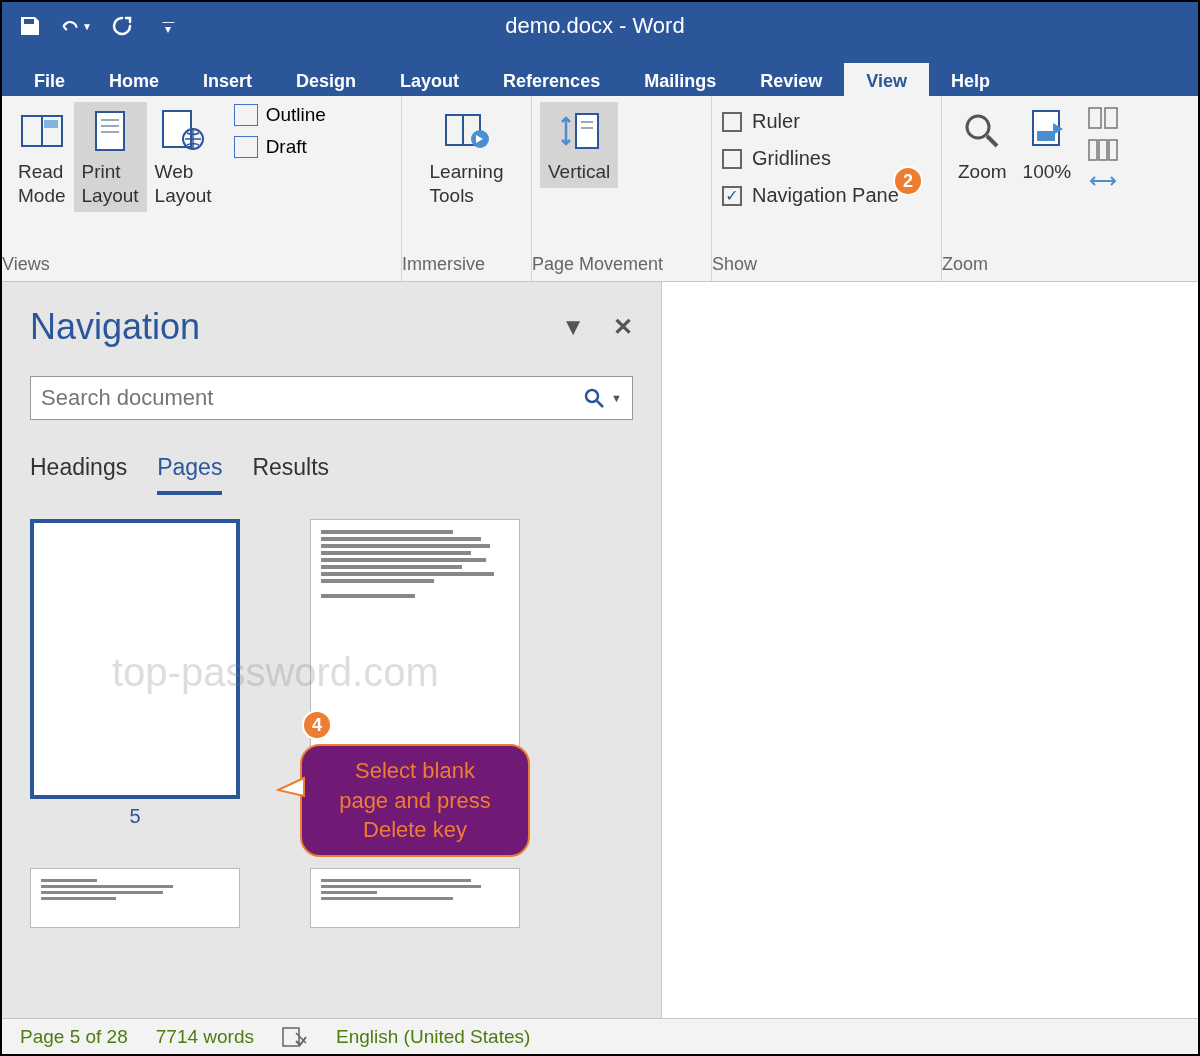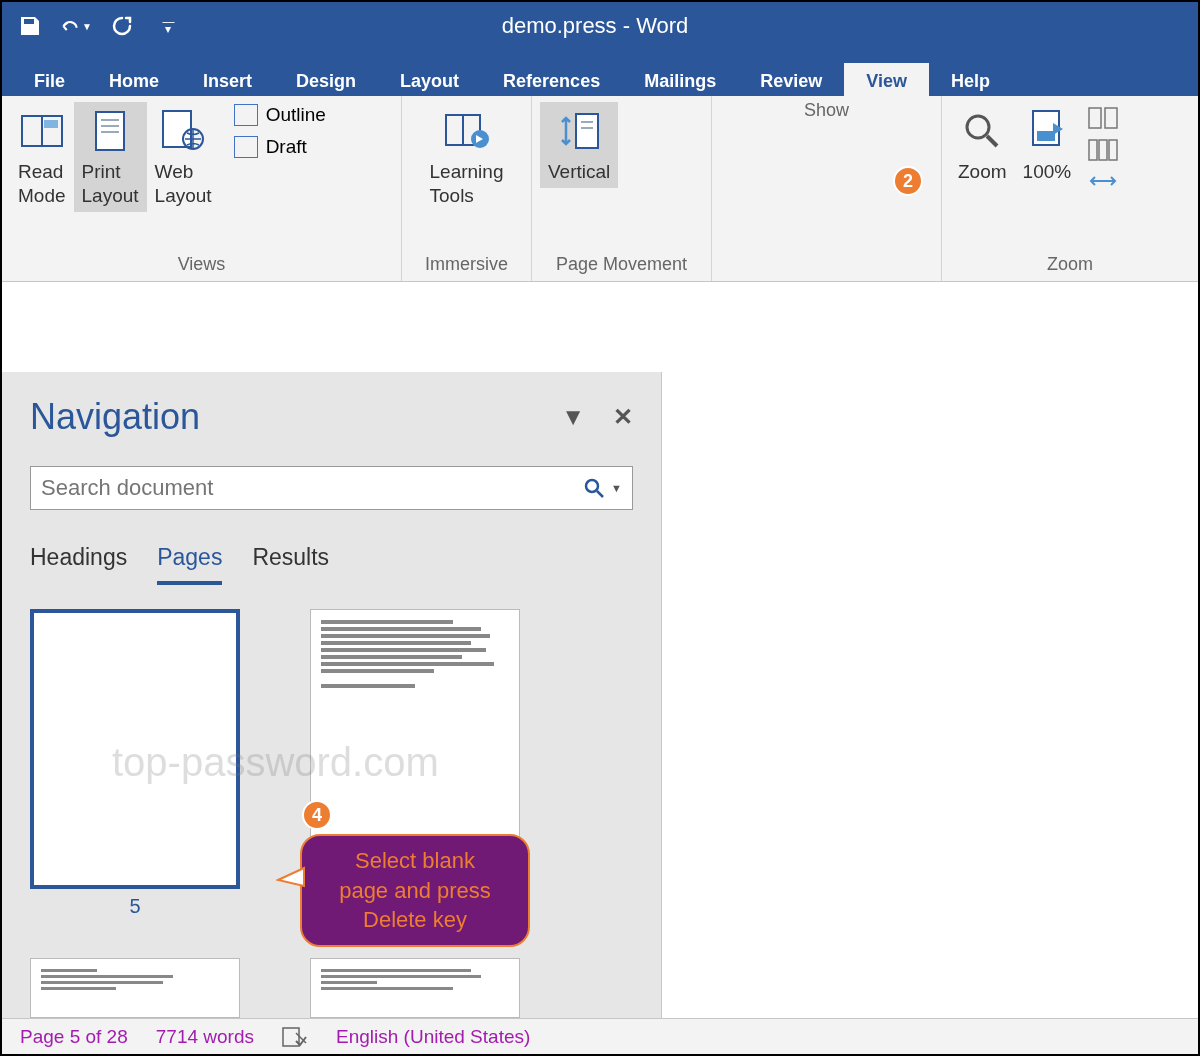--- a/index.html
+++ b/index.html
@@ -14,32 +14,32 @@
 
 .menubar { background: #2b579a; height: 46px; display: flex; align-items: flex-end; padding: 0 10px; }
 .menu-tab { color: #fff; font-size: 18px; padding: 8px 22px 4px 22px; cursor: pointer; position: relative; font-weight: bold; }
 .menu-tab.active { background: #f3f3f3; color: #2b579a; }
 .badge-orange { position: absolute; width: 30px; height: 30px; border-radius: 50%; background: #ed7d31; color: #fff; font-size: 18px; font-weight: bold; display: flex; align-items: center; justify-content: center; border: 2px solid #fff; }
 
 
 .ribbon { background: #f3f3f3; height: 186px; border-bottom: 1px solid #c6c6c6; display: flex; }
 .ribbon-group { border-right: 1px solid #d4d4d4; display: flex; flex-direction: column; }
 .ribbon-group-body { flex: 1; display: flex; align-items: flex-start; padding: 6px 8px 0 8px; }
-.ribbon-group-label { text-align: center; font-size: 18px; color: #666; padding: 4px 0 6px 0; }
+.ribbon-group-label { text-align: left; font-size: 18px; color: #666; padding: 4px 0 6px 0; }
 .big-btn { display: flex; flex-direction: column; align-items: center; padding: 4px 8px; text-align: left; font-size: 19px; color: #333; cursor: pointer; line-height: 1.25; }
 .big-btn.selected { background: #d4d4d4; }
 .big-btn .icon-slot { height: 50px; display: flex; align-items: center; justify-content: center; margin-bottom: 4px; }
 .mini-stack { display: flex; flex-direction: column; gap: 6px; padding-left: 8px; }
 .mini-btn { display: flex; align-items: center; gap: 8px; font-size: 19px; color: #000000; cursor: pointer; padding: 2px 6px; }
 .mini-icon { width: 24px; height: 22px; border: 1.5px solid #4472c4; display: inline-block; }
 .check-row { display: flex; align-items: center; gap: 10px; font-size: 20px; color: #333; padding: 4px 2px; white-space: nowrap; }
 .chk { width: 20px; height: 20px; border: 2px solid #666; display: inline-flex; align-items: center; justify-content: center; font-size: 16px; color: #2b579a; }
 
 
-.main { display: flex; height: calc(100% - 48px - 46px - 186px - 36px); align-items: flex-end; }
+.main { display: flex; height: calc(100% - 48px - 46px - 186px - 36px); }
 .navpane { width: 660px; background: #e6e6e6; border-right: 1px solid #c6c6c6; padding: 24px 28px 0 28px; display: flex; flex-direction: column; position: relative; }
 .nav-header { display: flex; align-items: center; justify-content: space-between; }
 .nav-title { font-size: 36px; color: #2b579a; }
 .nav-controls { display: flex; gap: 28px; font-size: 24px; color: #555; }
 .search-box { margin-top: 28px; border: 1px solid #999; background: #fff; height: 44px; display: flex; align-items: center; padding: 0 10px; }
 .search-box input { flex: 1; border: none; outline: none; font-size: 22px; color: #666; background: transparent; }
 .search-icon { color: #2b579a; display: flex; align-items: center; gap: 6px; font-size: 18px; }
 .nav-tabs { display: flex; gap: 30px; margin-top: 34px; font-size: 23px; color: #333; }
 .nav-tab { padding-bottom: 10px; cursor: pointer; position: relative; }
 .nav-tab.active { color: #2b579a; border-bottom: 4px solid #2b579a; font-weight: 500; }
@@ -49,21 +49,21 @@
 .thumb.selected { border: 4px solid #2b579a; }
 .thumb-num { font-size: 20px; color: #2b579a; margin-top: 6px; }
 .thumb-content { padding: 10px; display: flex; flex-direction: column; gap: 3px; }
 .fake-line { height: 4px; background: #888; }
 .doc-area { flex: 1; background: #fff; }
 
 
 .callout { position: absolute; border: 2px solid #ed7d31; background: #701a75; border-radius: 20px; padding: 10px 20px; color: #ed7d31; font-size: 22px; text-align: center; line-height: 1.35; }
 
 
-.statusbar { height: 36px; background: #f3f3f3; border-top: 1px solid #c6c6c6; display: flex; align-items: center; padding: 0 18px; font-size: 19px; color: #a21caf; gap: 28px; }
+.statusbar { height: 36px; background: #f3f3f3; border-top: 1px solid #c6c6c6; display: flex; align-items: center; padding: 0 18px; font-size: 19px; color: #4d7c0f; gap: 28px; }
 
 
 .watermark { position: absolute; top: 368px; left: 110px; font-size: 40px; color: rgba(120,120,120,0.25); font-family: Arial; pointer-events: none; }
 
 svg { display: block; }
 </style>
 </head>
 <body>
 
 <div class="titlebar">
@@ -84,21 +84,21 @@
           <path fill="none" stroke="#fff" stroke-width="2.5" d="M12 4a8 8 0 1 0 8 8M16 4l4 0 0 4" stroke-linecap="round"></path>
         </svg>
     </div>
     <div class="qat-btn" style="color:#fff;font-size:12px;">
       <span style="display:flex;flex-direction:column;align-items:center;line-height:0.6;">
           <span style="letter-spacing:-1px;">—</span>
           <span>▾</span>
         </span>
     </div>
   </div>
-  <div class="title-center">demo.press  -  Word</div>
+  <div class="title-center">demo.docx  -  Word</div>
   <div style="width:180px;"></div>
 </div>
 
 <div class="menubar">
   <div class="menu-tab">File</div>
   <div class="menu-tab">Home</div>
   <div class="menu-tab">Insert</div>
   <div class="menu-tab">Design</div>
   <div class="menu-tab">Layout</div>
   <div class="menu-tab">References</div>
@@ -189,20 +189,34 @@
               <path d="M10 8v26M6 12l4-4 4 4M6 30l4 4 4-4" stroke="#4a8fd0" stroke-width="2.5" fill="none"></path>
             </svg>
           </div>
         <span>Vertical</span>
       </div>
     </div>
     <div class="ribbon-group-label">Page Movement</div>
   </div>
 
   <div class="ribbon-group" style="width:230px;position:relative;">
+    <div class="ribbon-group-body" style="flex-direction:column;gap:6px;padding-top:10px;">
+      <div class="check-row">
+          <span class="chk"></span>
+          <span>Ruler</span>
+        </div>
+      <div class="check-row">
+          <span class="chk"></span>
+          <span>Gridlines</span>
+        </div>
+      <div class="check-row">
+          <span class="chk">✓</span>
+          <span>Navigation Pane</span>
+        </div>
+    </div>
     <div class="badge-orange" style="top:70px;right:18px;">2</div>
     <div class="ribbon-group-label">Show</div>
   </div>
 
   <div class="ribbon-group" style="flex:1;border-right:none;">
     <div class="ribbon-group-body">
       <div class="big-btn">
         <div class="icon-slot">
             <svg width="40" height="40">
               <circle cx="16" cy="16" r="11" fill="none" stroke="#555" stroke-width="3"></circle>

